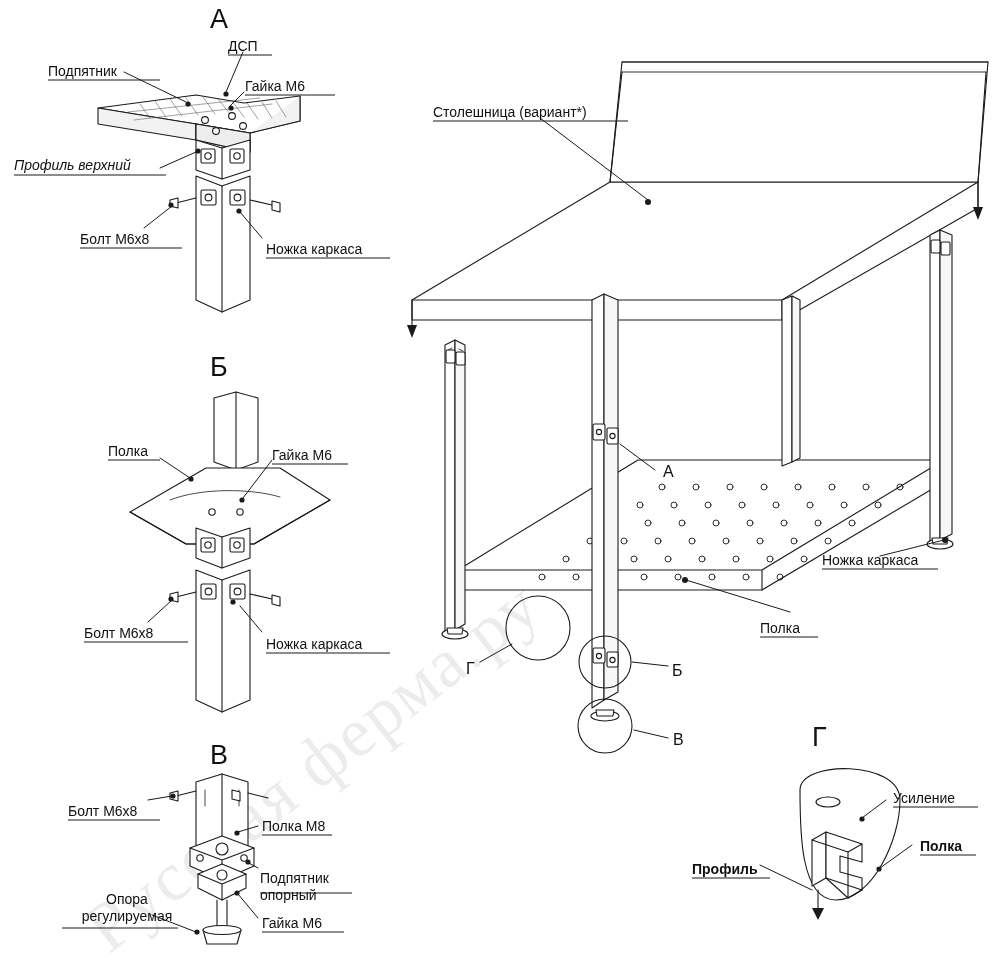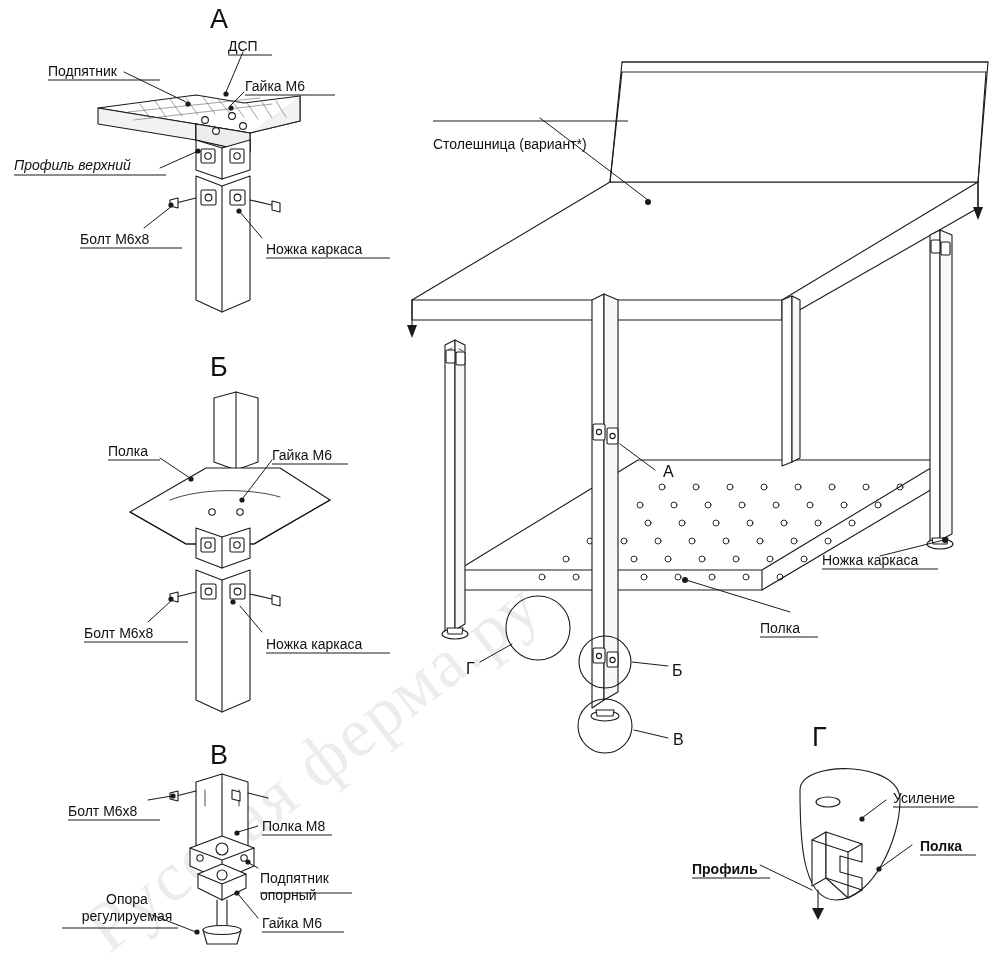--- a/index.html
+++ b/index.html
@@ -387,21 +387,21 @@
   <div class="lbl two" style="left:260px;top:858px;width:110px;text-align:left;white-space:pre-line;line-height:1.2;margin-top:12px;">Подпятник
 опорный</div>
   <div class="lbl" style="left:262px;top:915px;">Гайка М6</div>
   <div class="lbl two" style="left:62px;top:891px;width:130px;text-align:center;white-space:pre-line;line-height:1.2;">Опора
 регулируемая</div>
 
   <div class="lbl" style="left:893px;top:790px;font-weight:normal;">Усиление</div>
   <div class="lbl" style="left:692px;top:861px;font-weight:bold;">Профиль</div>
   <div class="lbl" style="left:920px;top:838px;font-weight:bold;">Полка</div>
 
-  <div class="lbl" style="left:433px;top:104px;margin-top:32px;">Столешница (вариант*)</div>
+  <div class="lbl" style="left:433px;top:104px;">Столешница (вариант*)</div>
   <div class="lbl" style="left:663px;top:463px;font-size:16px;">А</div>
   <div class="lbl" style="left:822px;top:552px;">Ножка каркаса</div>
   <div class="lbl" style="left:760px;top:620px;">Полка</div>
   <div class="lbl" style="left:466px;top:660px;font-size:16px;">Г</div>
   <div class="lbl" style="left:672px;top:662px;font-size:16px;">Б</div>
   <div class="lbl" style="left:673px;top:731px;font-size:16px;">В</div>
 
 </div>
 
 </body></html>

